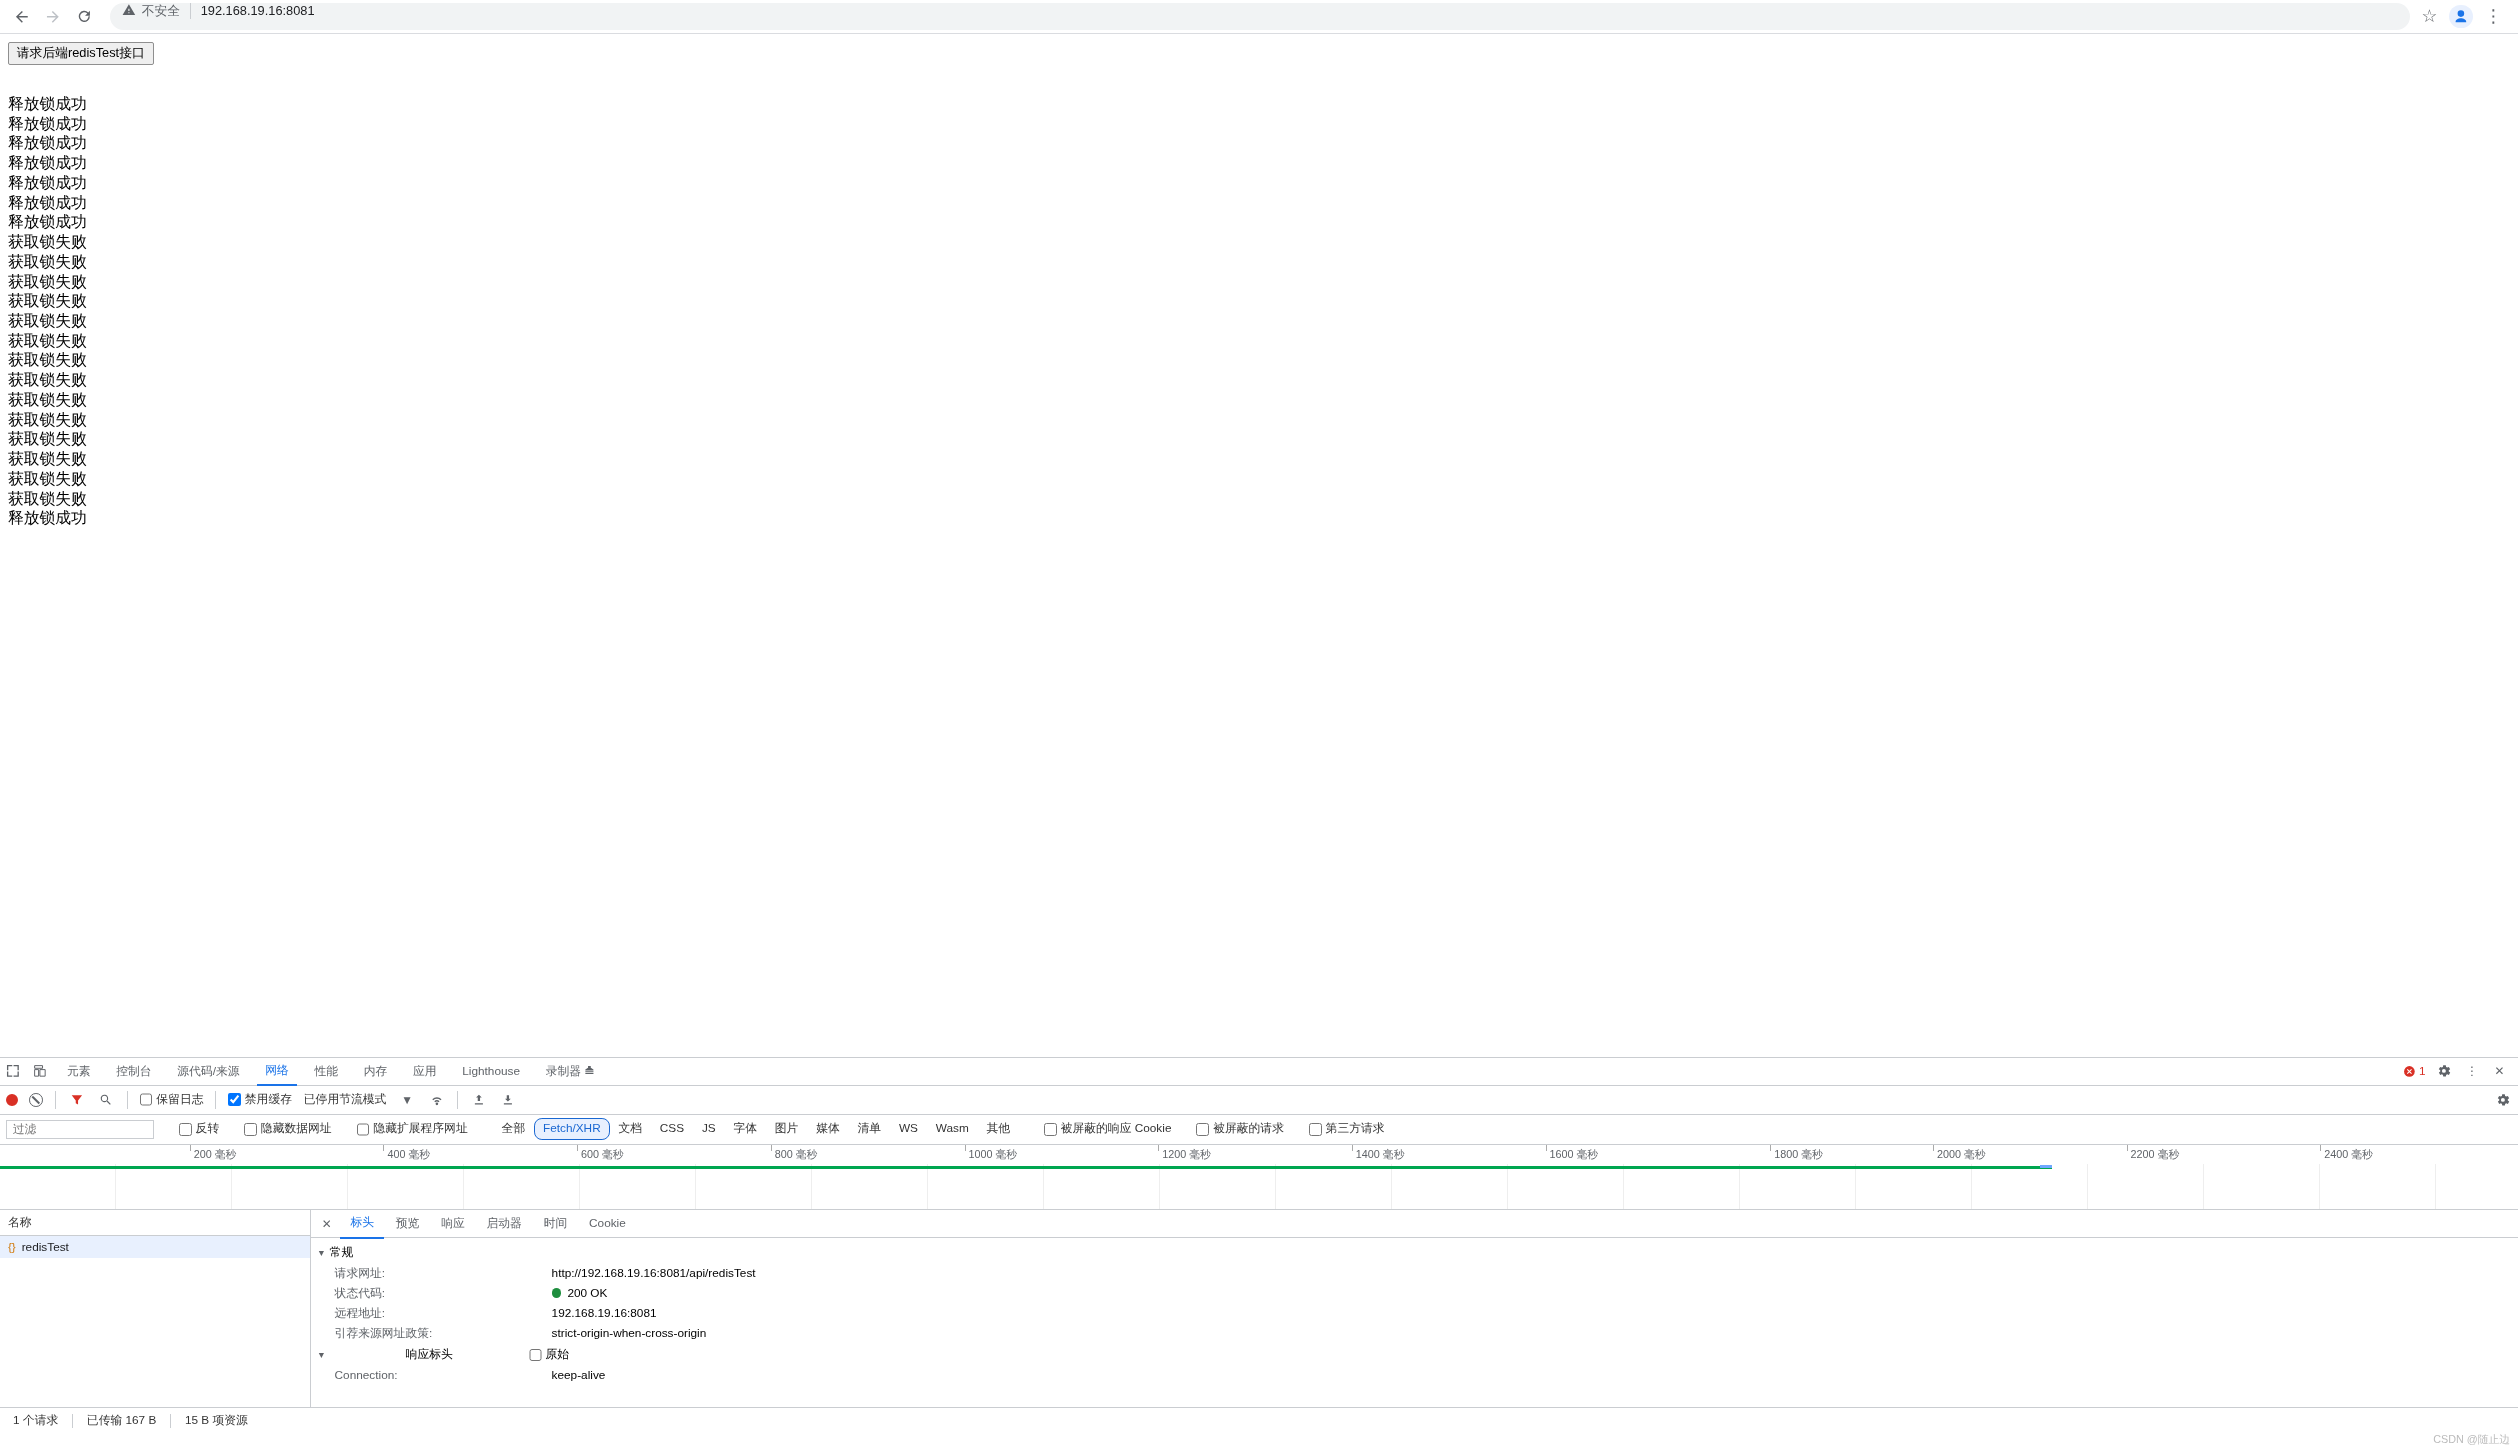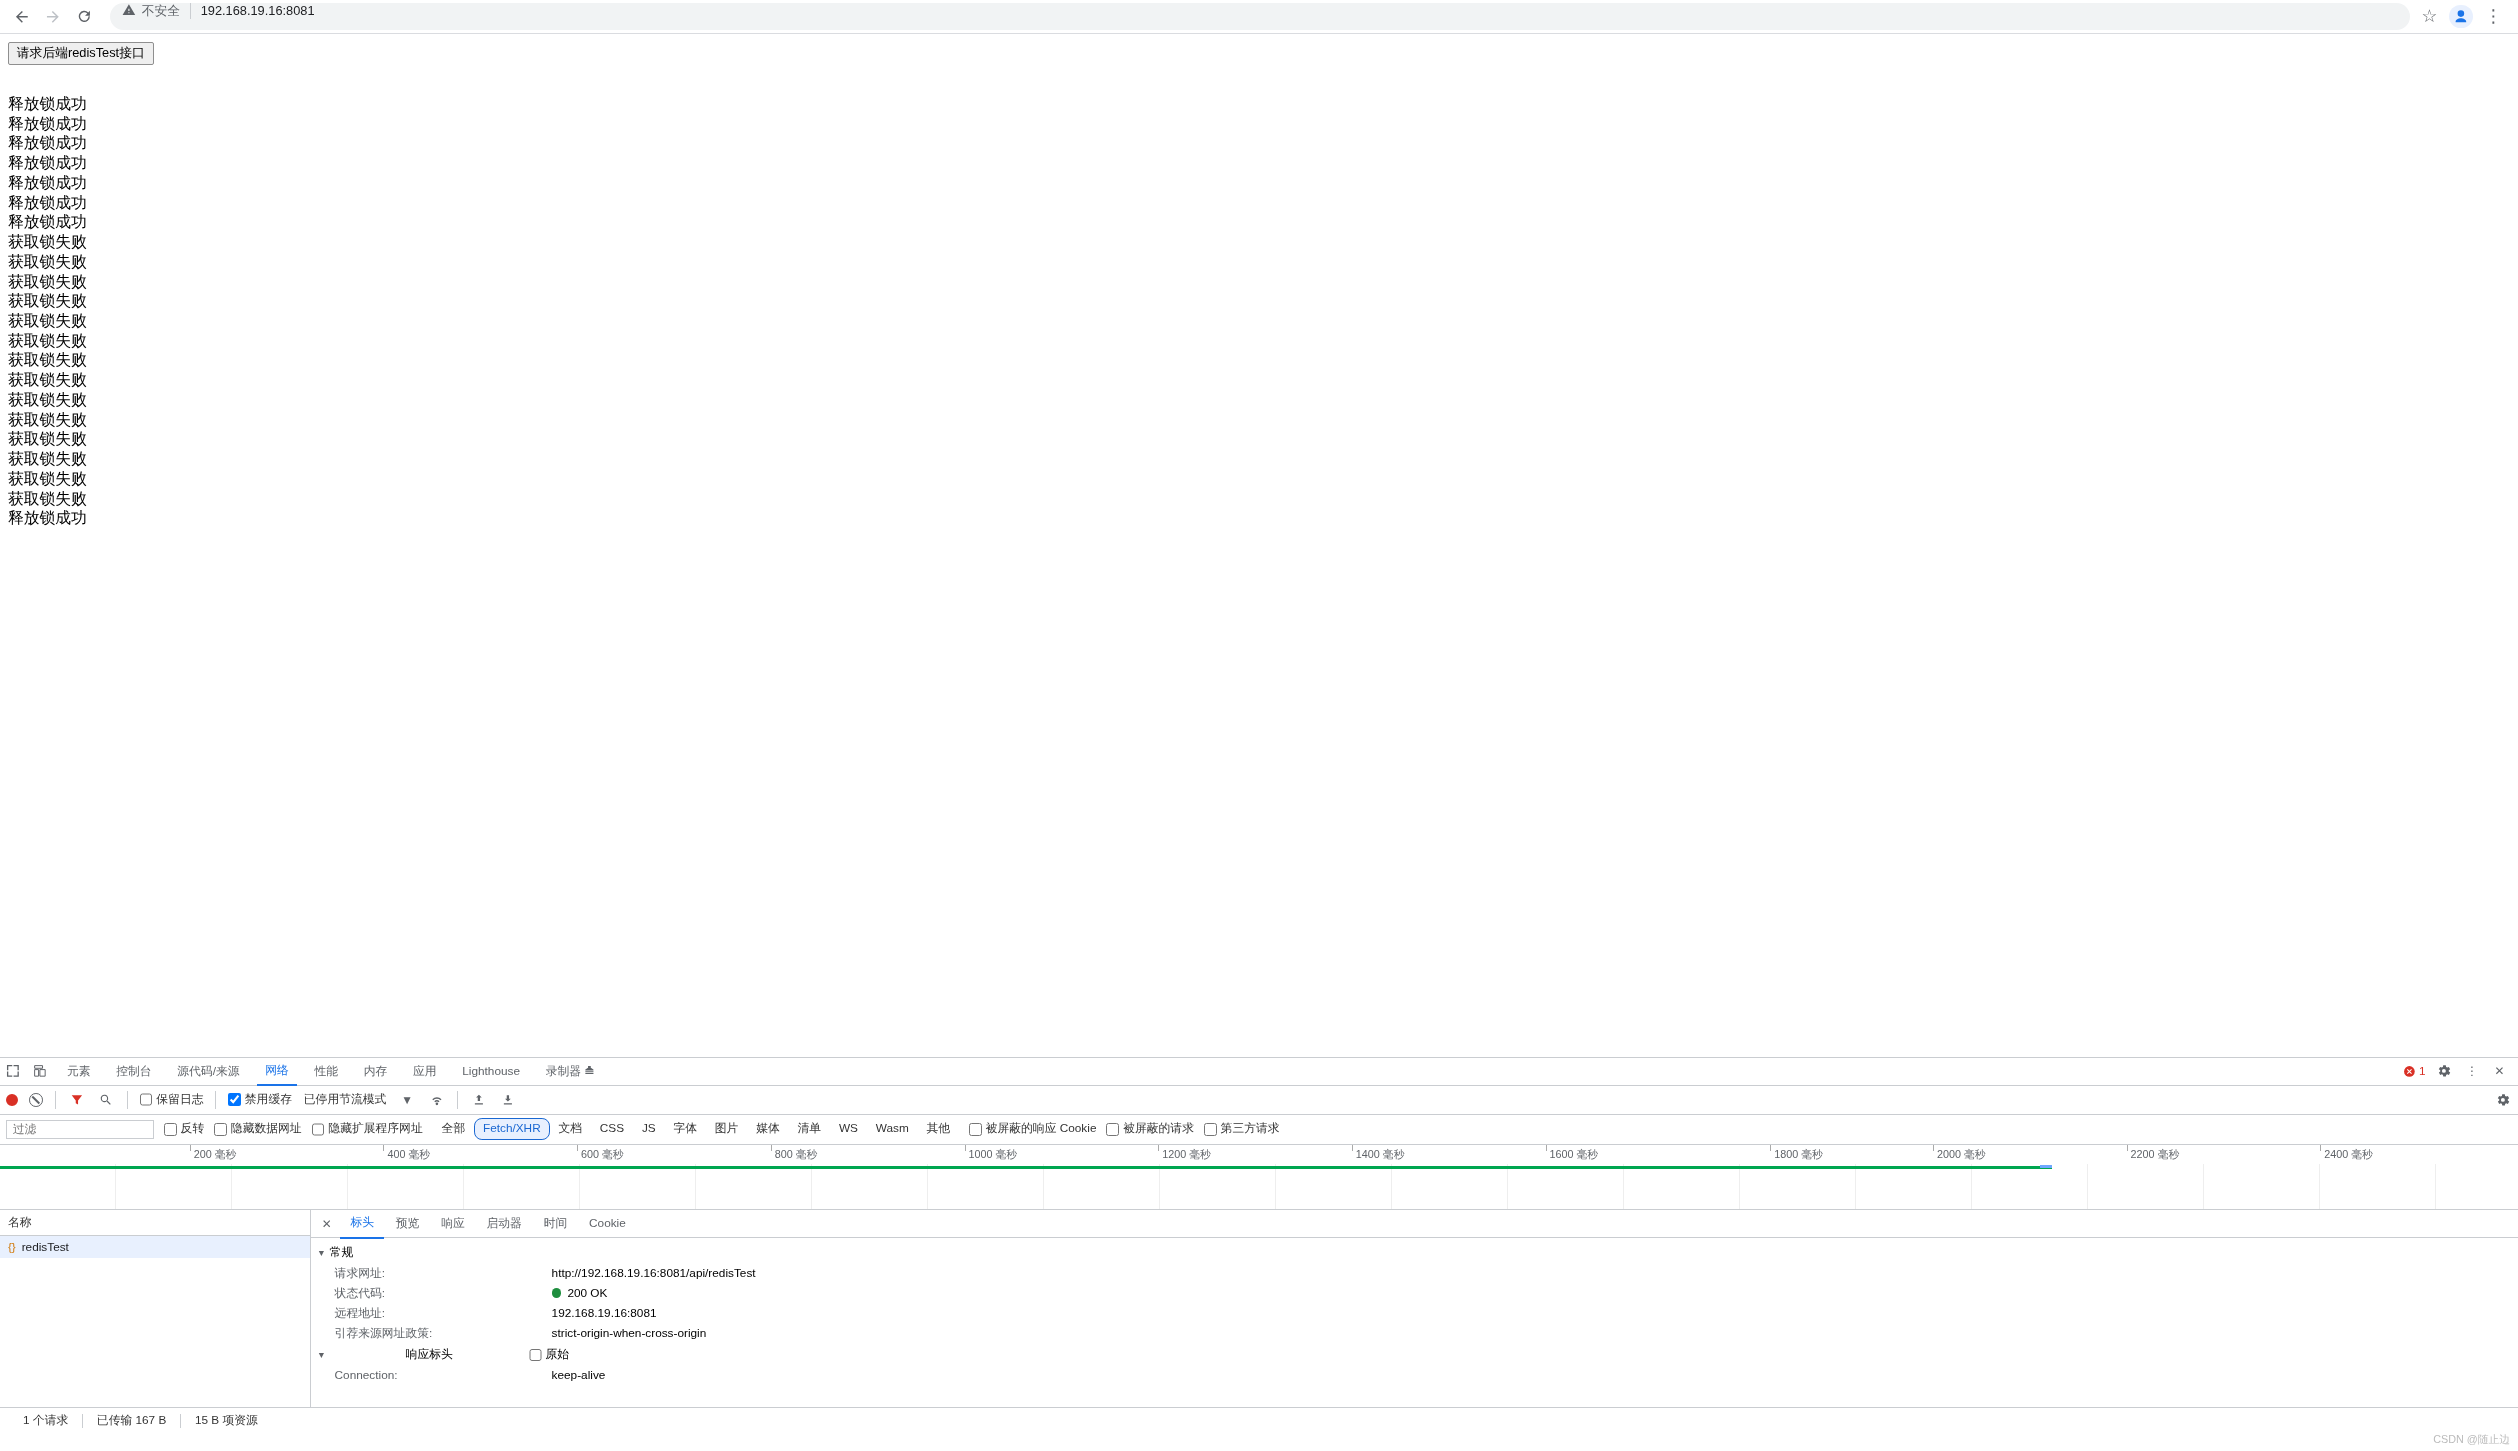--- a/index.html
+++ b/index.html
@@ -32,21 +32,21 @@
 .dt-toolbar { display: flex; align-items: center; height: 29.6px; border-bottom: 1px solid #cacdd1; padding: 0 5.9px; gap: 11.8px; font-size: 11.8px; color: #333; }
 .record-dot { width: 11.8px; height: 11.8px; border-radius: 50%; border: 2px solid #d93025; background: #d93025; }
 .clear-icon { width: 13.8px; height: 13.8px; border: 1.5px solid #5f6368; border-radius: 50%; position: relative; }
 .clear-icon::after { content: ""; position: absolute; left: 1px; right: 1px; top: 4.9px; height: 1.5px; background: #5f6368; transform: rotate(45deg); }
 .filter-icon { color: #d93025; }
 .chk { display: flex; align-items: center; gap: 3.9px; }
 .chk input { width: 12.8px; height: 12.8px; }
 .sep { width: 1px; height: 17.7px; background: #cacdd1; }
 .settings-right { margin-left: auto; }
 
-.dt-filters { display: flex; align-items: center; height: 29.6px; border-bottom: 1px solid #cacdd1; padding: 0 5.9px; gap: 10px; font-size: 11.8px; color: #333; }
+.dt-filters { display: flex; align-items: center; height: 29.6px; border-bottom: 1px solid #cacdd1; padding: 0 5.9px; gap: 25px; font-size: 11.8px; color: #333; }
 .filter-input { width: 148px; height: 19.7px; border: 1px solid #cacdd1; padding: 0 5.9px; font-size: 11.8px; color: #888; }
 .pill-group { display: flex; gap: 0; }
 .pill { padding: 2px 7.9px; border: 1px solid transparent; border-radius: 7.9px; cursor: pointer; color: #333; }
 .pill.active { background: #e8f0fe; color: #1967d2; border: 1px solid #1967d2; }
 
 .timeline { border-bottom: 1px solid #cacdd1; }
 .ruler { position: relative; height: 19.7px; font-size: 10.8px; color: #5f6368; }
 .tick { position: absolute; top: 3px; white-space: nowrap; }
 .tick::before { content: ""; position: absolute; left: -3.9px; top: -3px; width: 1px; height: 5.9px; background: #aaa; }
 .waterfall { position: relative; height: 45px; background: repeating-linear-gradient(to right, transparent, transparent 115px, #eee 115px, #eee 116px); }
@@ -65,21 +65,21 @@
 .detail-tabs .tab.active { color: #1a73e8; border-bottom: 2px solid #1a73e8; }
 .close-x { width: 23.6px; display: flex; align-items: center; justify-content: center; cursor: pointer; color: #5f6368; }
 .detail-content { flex: 1; overflow-y: auto; padding: 3.9px 0; font-size: 11.8px; }
 .section-h { padding: 3px 5.9px; font-weight: 400; color: #000; cursor: pointer; }
 .section-h::before { content: "▼"; font-size: 8.9px; margin-right: 3.9px; color: #5f6368; }
 .kv { display: flex; padding: 2px 0 2px 23.6px; }
 .kv .k { width: 217px; color: #5f6368; }
 .kv .v { color: #000; }
 .status-dot { display: inline-block; width: 9.9px; height: 9.9px; border-radius: 50%; background: #1e8e3e; margin-right: 5.9px; vertical-align: -1px; }
 
-.dt-status { height: 25.6px; border-top: 1px solid #cacdd1; display: flex; align-items: center; padding: 0 23px; gap: 13.8px; font-size: 11.8px; color: #333; }
+.dt-status { height: 25.6px; border-top: 1px solid #cacdd1; display: flex; align-items: center; padding: 0 13px; gap: 13.8px; font-size: 11.8px; color: #333; }
 .dt-status .sp { width: 1px; height: 13.8px; background: #cacdd1; }
 .watermark { position: absolute; right: 7.9px; bottom: 3.9px; font-size: 10.8px; color: #bbb; }
 </style>
 </head>
 <body>
 
 <div class="browser-bar">
   <div class="nav-arrow">
     <svg width="17.7" height="17.7" viewBox="0 0 24 24">
         <path fill="#5f6368" d="M20 11H7.8l5.6-5.6L12 4l-8 8 8 8 1.4-1.4L7.8 13H20z"></path>

